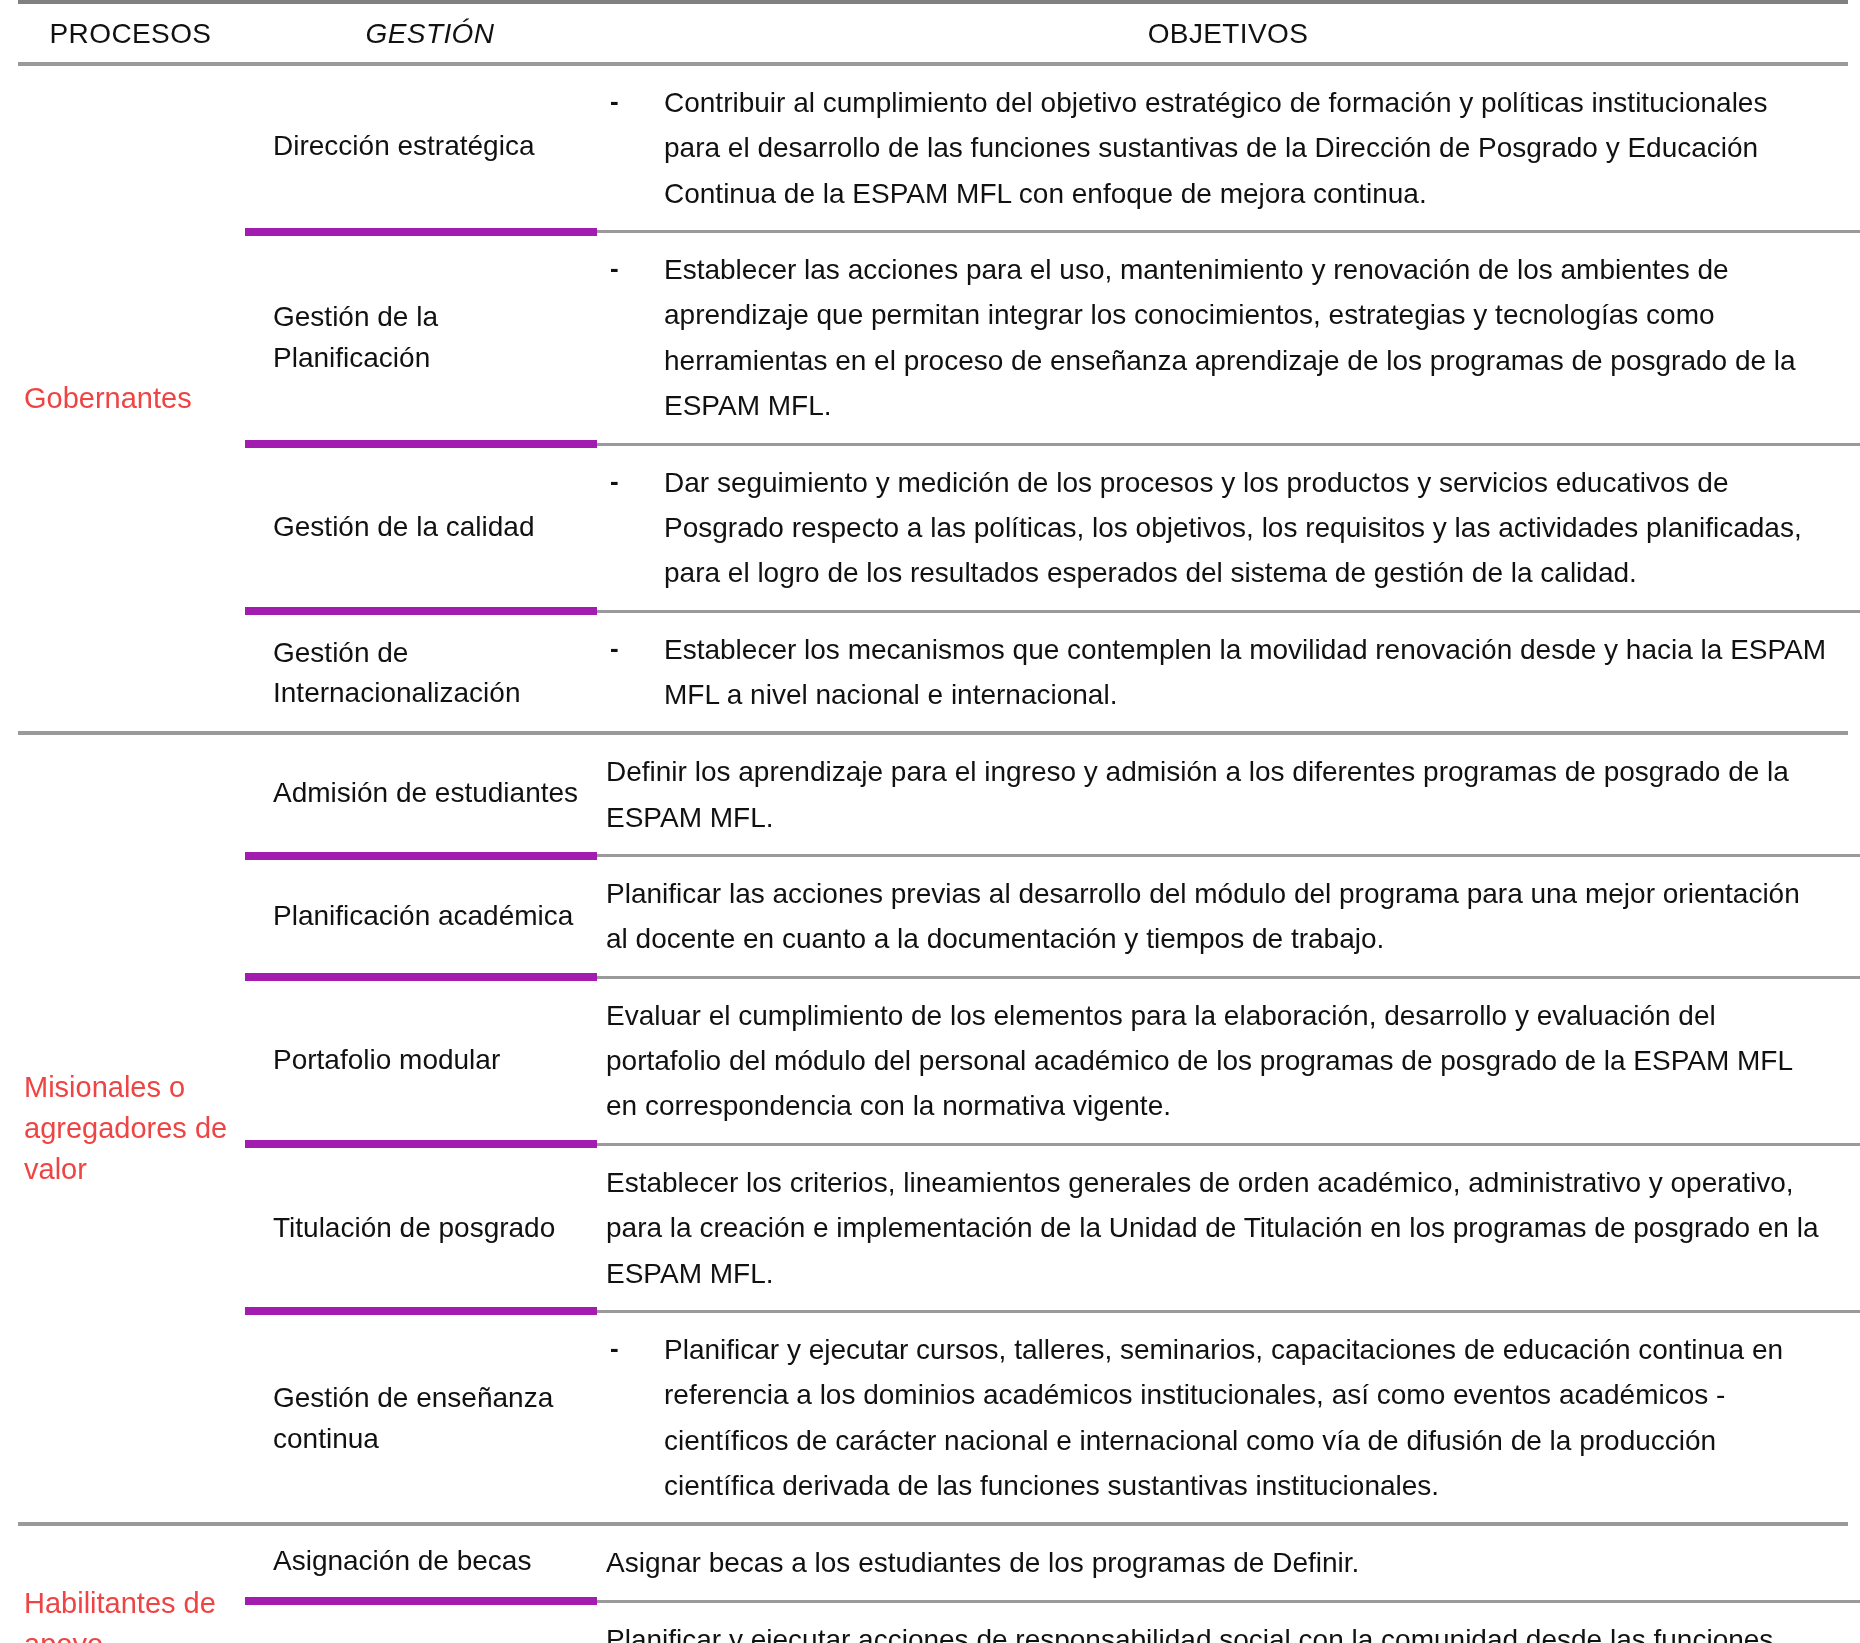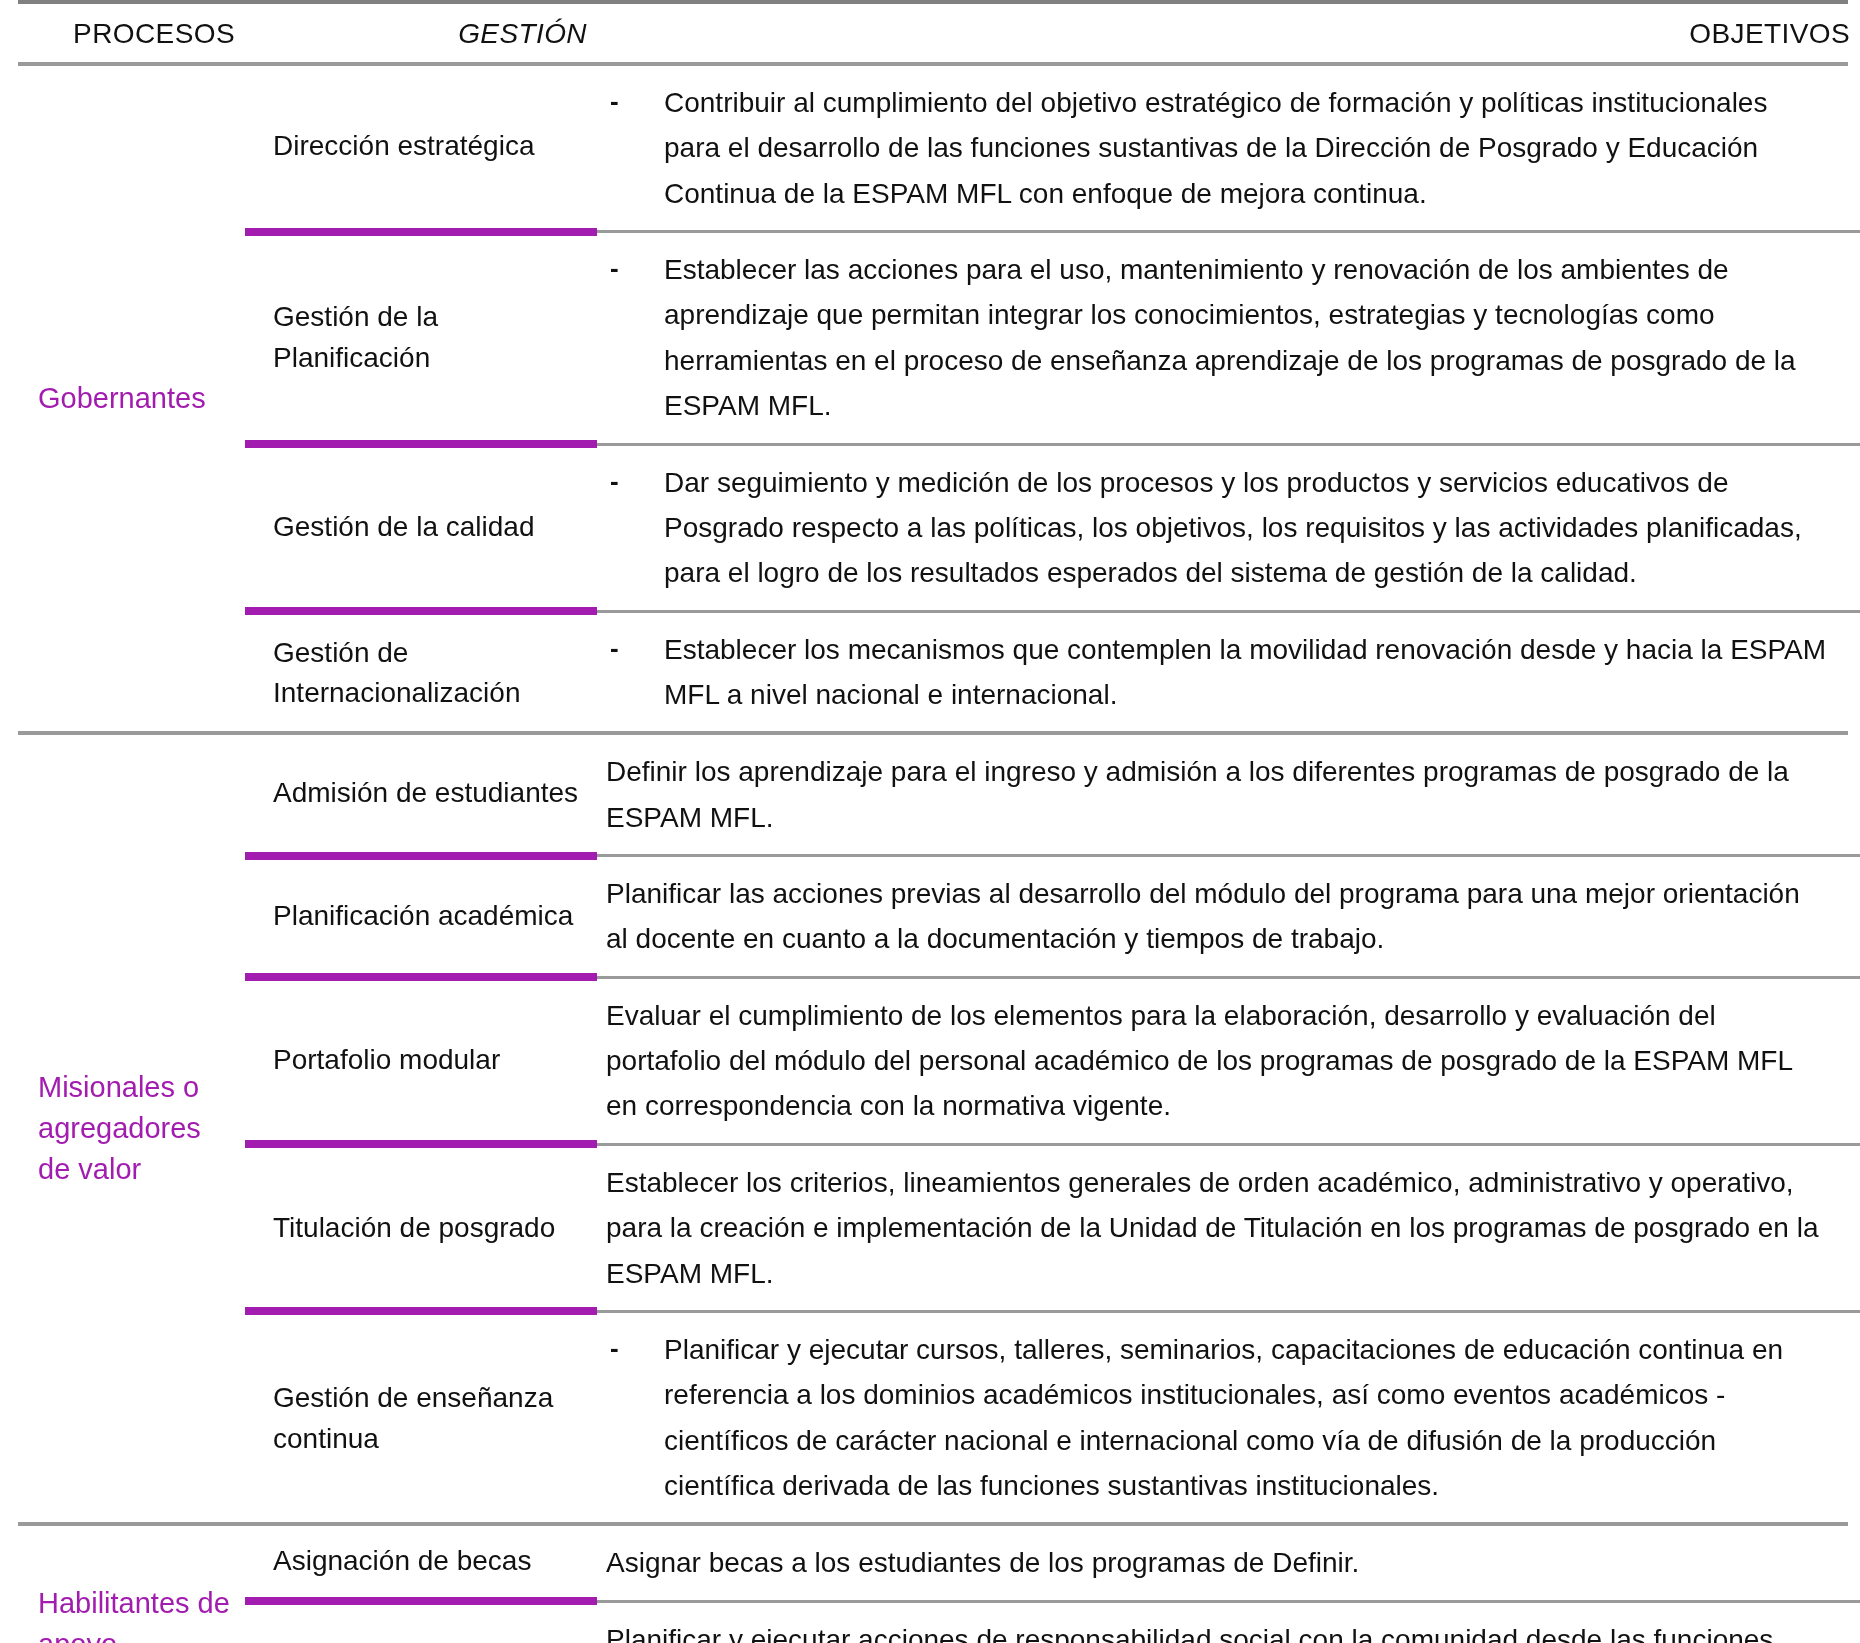--- a/index.html
+++ b/index.html
@@ -24,21 +24,21 @@
     width: 1860px;
     border-collapse: collapse;
     table-layout: fixed;
   }
   col.c-procesos { width: 245px; }
   col.c-gestion  { width: 352px; }
   col.c-objetivos{ width: 1263px; }
 
   
   tr.header-row > th {
-    text-align: right;
+    text-align: center;
     font-weight: normal;
     vertical-align: bottom;
     padding: 14px 10px 12px 0;
     font-size: 28px;
     letter-spacing: 0.4px;
     color: #111111;
   }
   tr.header-row > th.th-procesos { padding-left: 26px; }
   tr.header-row > th.th-gestion  { padding-left: 28px; font-style: italic; }
   tr.header-row > th.th-objetivos{ padding-left: 9px; }
@@ -52,22 +52,22 @@
   }
 
   
   td {
     vertical-align: middle;
     padding: 0;
   }
   td.procesos-cell {
     font-size: 29px;
     line-height: 1.42;
-    color: #a21caf;
-    padding: 0 12px 0 38px;
+    color: #ef4444;
+    padding: 0 12px 0 24px;
     vertical-align: middle;
   }
   td.gestion-cell {
     font-size: 28px;
     line-height: 1.45;
     color: #111111;
     padding: 14px 14px 14px 28px;
     vertical-align: middle;
     border-top: 8px solid #a21caf;
   }

